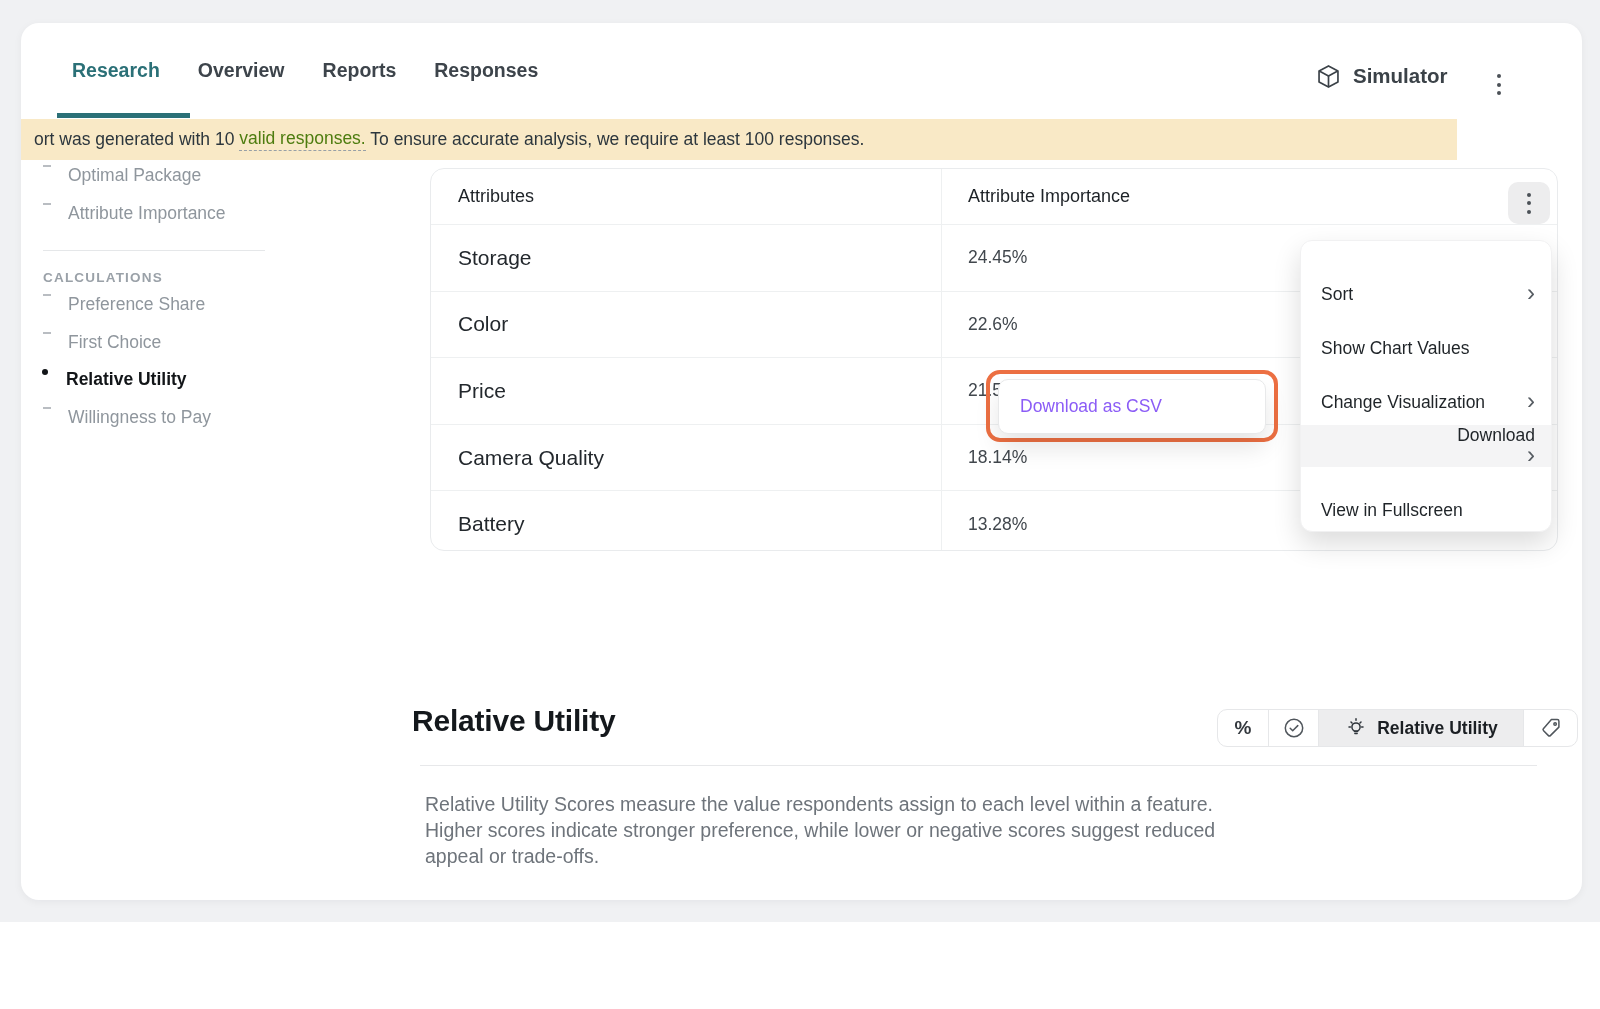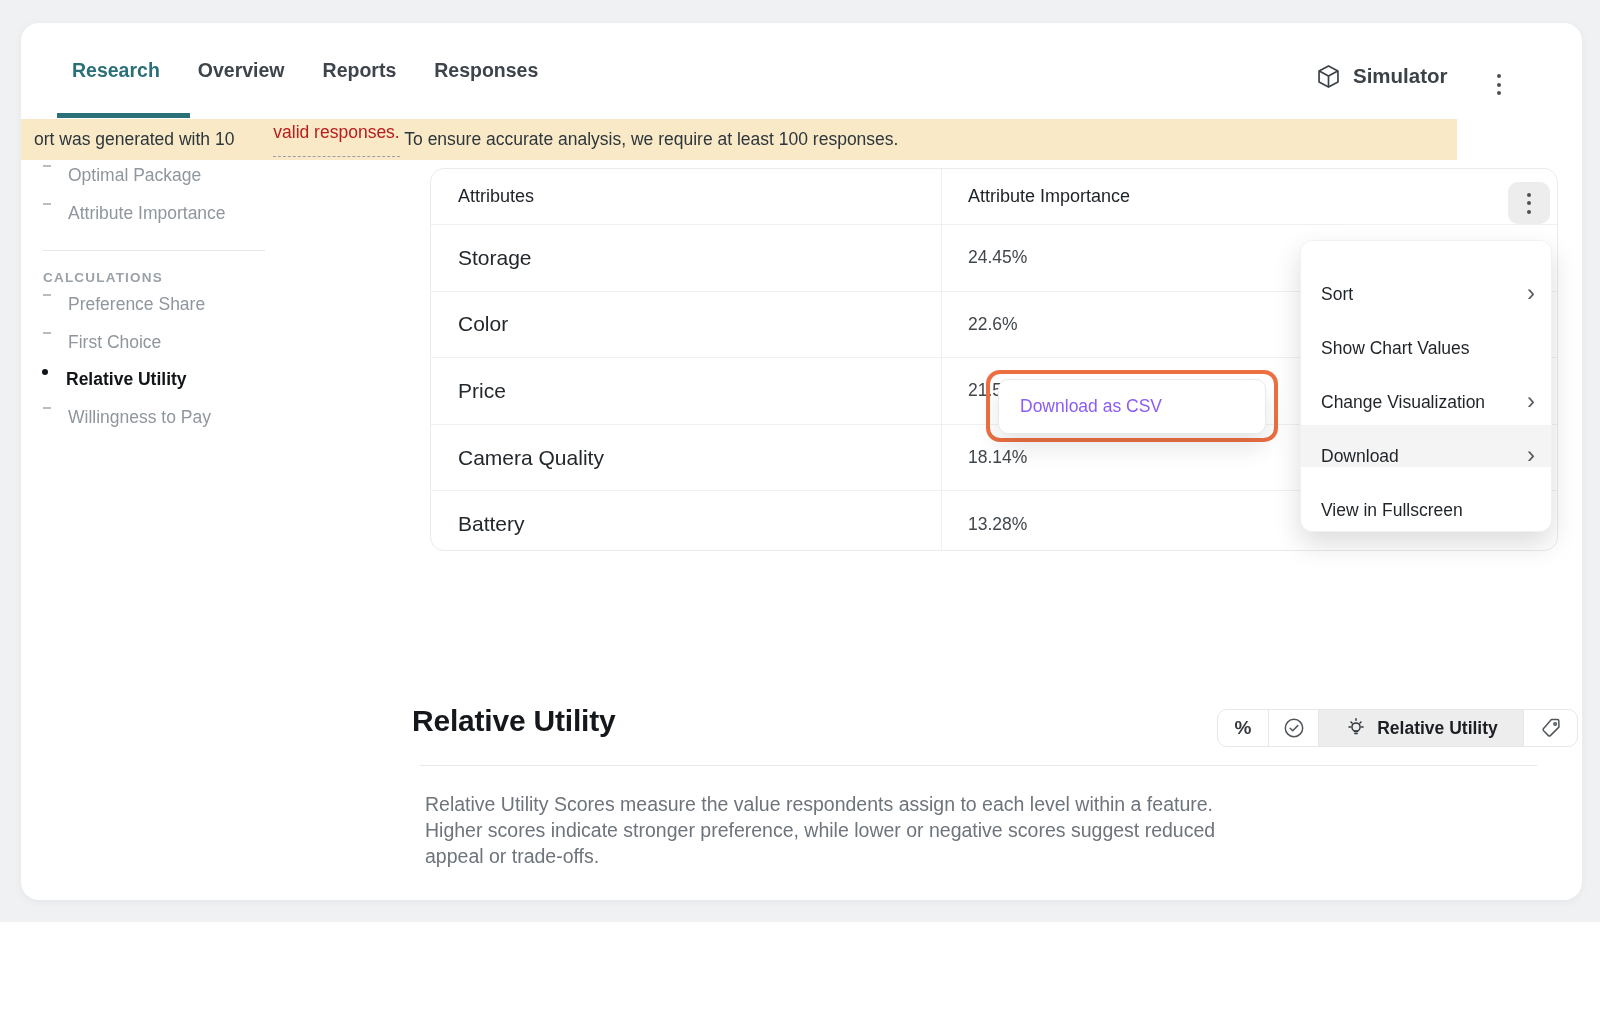--- a/index.html
+++ b/index.html
@@ -26,21 +26,21 @@
   .simulator { position:absolute; left:1294px; top:33px; height:40px; display:flex; align-items:center; gap:11px;
     font-size:20.5px; font-weight:600; color:#3b4248; cursor:pointer; }
   .kebab { display:flex; flex-direction:column; gap:4.5px; align-items:center; }
   .kebab i { width:4px; height:4px; border-radius:2px; background:#4b5157; display:block; }
   .header-kebab { position:absolute; left:1468px; top:45px; padding:6px 8px; cursor:pointer; background:none; border:none; }
 
   
   .banner { position:absolute; left:0; top:96px; width:1436px; height:41px; background:#f9e9c6;
     display:flex; align-items:center; padding-left:13px; box-sizing:border-box;
     font-size:17.5px; color:#2c363d; white-space:pre; }
-  .banner-link { color:#b91c1c; text-decoration:none; border-bottom:1.5px dashed #98a0a6; padding-bottom:13px; cursor:pointer;margin-left:34px; }
+  .banner-link { color:#4d7c0f; text-decoration:none; border-bottom:1.5px dashed #98a0a6; padding-bottom:1px; cursor:pointer; }
 
   
   .sidebar { position:absolute; left:22px; top:142px; width:230px; }
   .side-item { display:flex; height:37.5px; font-size:17.5px; color:#8f969d; cursor:pointer; white-space:nowrap; }
   .side-bullet { width:8px; height:2px; background:#b9bdc2; margin-right:17px; flex:none; }
   .side-item.active { color:#121518; font-weight:700; }
   .side-item.active .side-bullet { width:6px; height:6px; border-radius:50%; background:#121518; margin-right:18px; margin-left:-1px; }
   .side-divider { width:222px; height:1px; background:#e5e7e9; margin:10px 0; }
   .side-section { height:33px; display:flex; align-items:center; font-size:13.5px; font-weight:700; letter-spacing:1.2px; color:#9aa1a8; }
 
@@ -56,21 +56,21 @@
   .t-head .t-c1, .t-head .t-c2 { font-size:18px; font-weight:500; color:#1d2227; }
 
   .table-kebab { position:absolute; left:1487px; top:159px; width:42px; height:42px; border:none; border-radius:10px;
     background:#ededee; display:flex; align-items:center; justify-content:center; cursor:pointer; }
 
   
   .menu { position:absolute; left:1279px; top:217px; width:250px; background:#fff; border-radius:12px;
     border:1px solid #f1f1f2; box-shadow:0 12px 28px rgba(0,0,0,.14); padding:10px 0; z-index:5; }
   .menu-item { height:42px; display:flex; align-items:flex-end; justify-content:space-between;
     padding:0 16px 0 20px; font-size:17.5px; color:#1f2428; cursor:pointer;margin-top:12px; }
-  .menu-item.hovered { background:#f4f4f5; }
+  .menu-item.hovered { background:#f4f4f5;flex-direction:column; }
   .chev { font-size:24px; color:#565c62; line-height:1; margin-top:-3px; }
 
   
   .ring { position:absolute; left:965px; top:347px; width:292px; height:72px; border:4px solid #ec6f42;
     border-radius:14px; z-index:6; box-sizing:border-box; pointer-events:none; }
   .submenu { position:absolute; left:977px; top:356px; width:268px; height:55px; background:#fff;
     border:1px solid #e8e9ea; border-radius:10px; box-shadow:0 14px 24px rgba(0,0,0,.10);
     display:flex; align-items:center; padding-left:21px; box-sizing:border-box;
     font-size:17.5px; color:#8b5cf6; z-index:7; cursor:pointer; }
 

